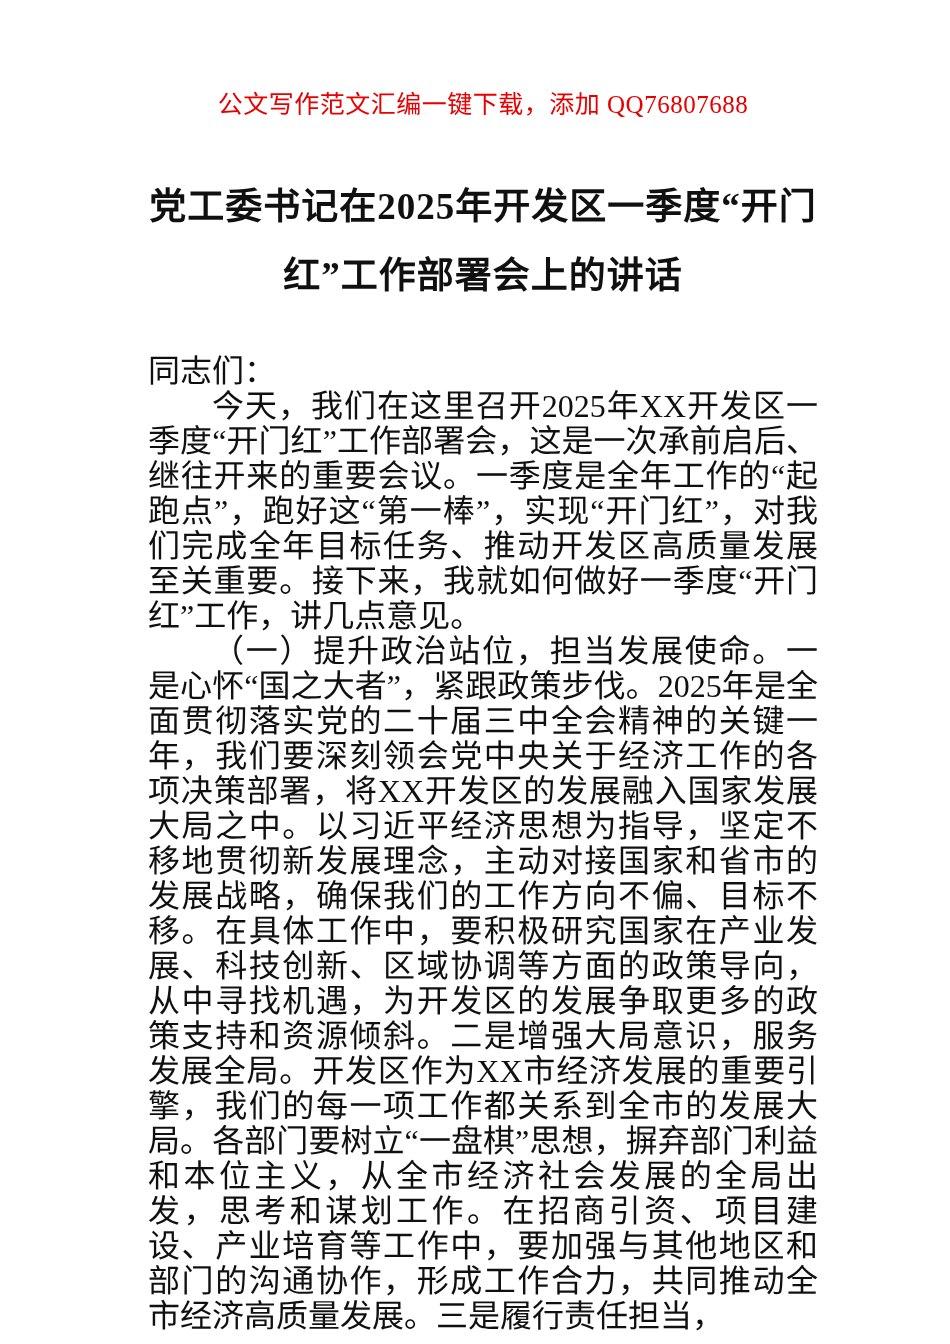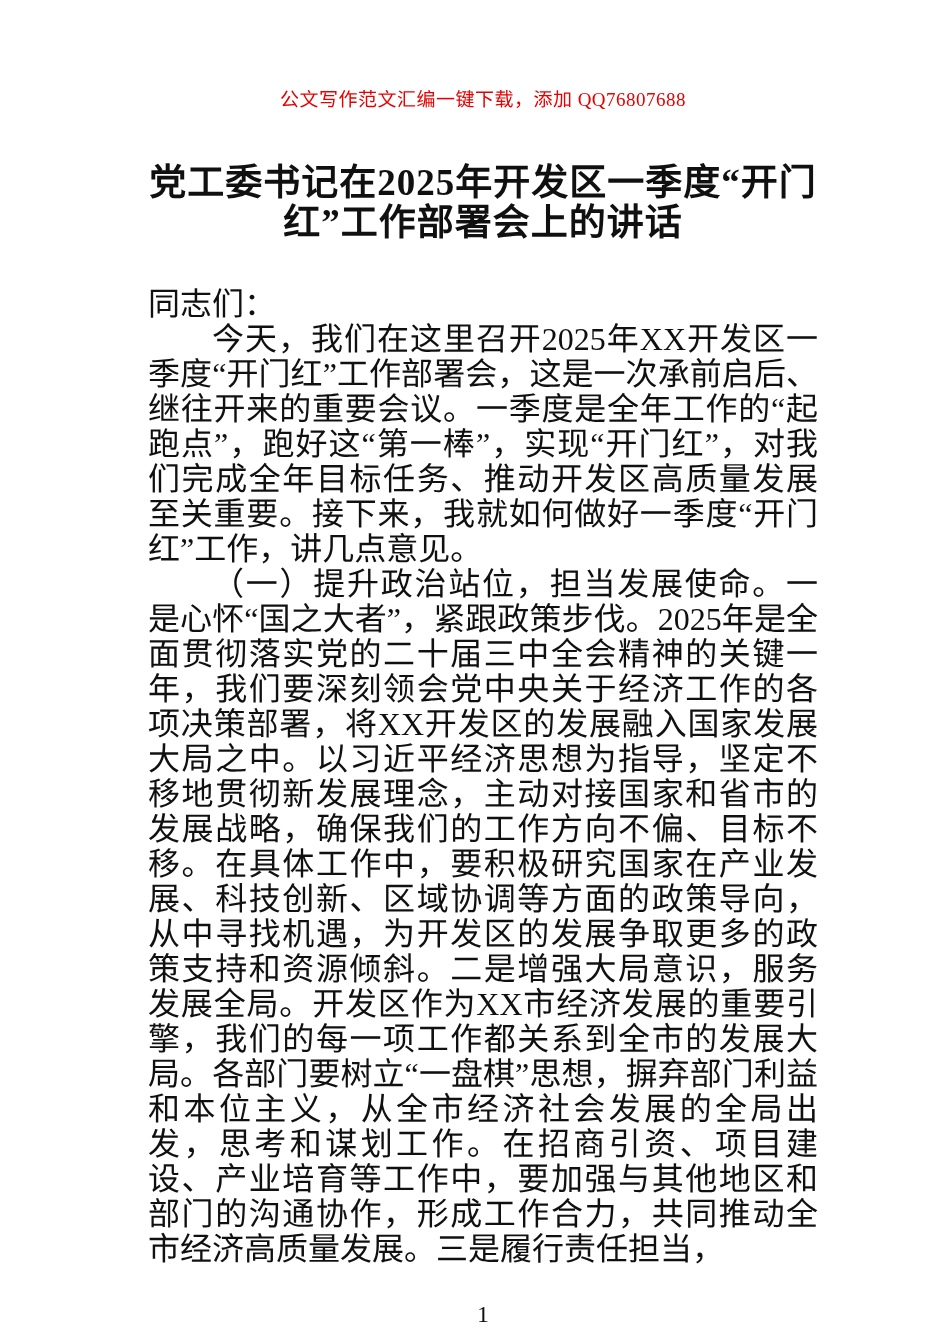--- a/index.html
+++ b/index.html
@@ -15,31 +15,31 @@
       box-sizing: border-box;
       background: #ffffff;
       padding: 84px 132px 42px 148px;
       display: flex;
       flex-direction: column;
       font-family: "Liberation Serif", "DejaVu Serif", serif;
       color: #101010;
     }
     .notice {
       text-align: center;
-      font-size: 19px;
+      font-size: 25px;
       font-weight: 400;
       letter-spacing: 0.5px;
       margin: 0 0 52px 0;
       white-space: nowrap;
     }
     .title {
       text-align: center;
       font-size: 37px;
       font-weight: 700;
-      line-height: 40px;
+      line-height: 69px;
       margin: 0 0 44px 0;
       letter-spacing: 1px;
     }
     .doc-body {
       font-size: 32px;
       line-height: 35px;
       text-align: justify;
       text-justify: inter-ideograph;
     }
     .para {

